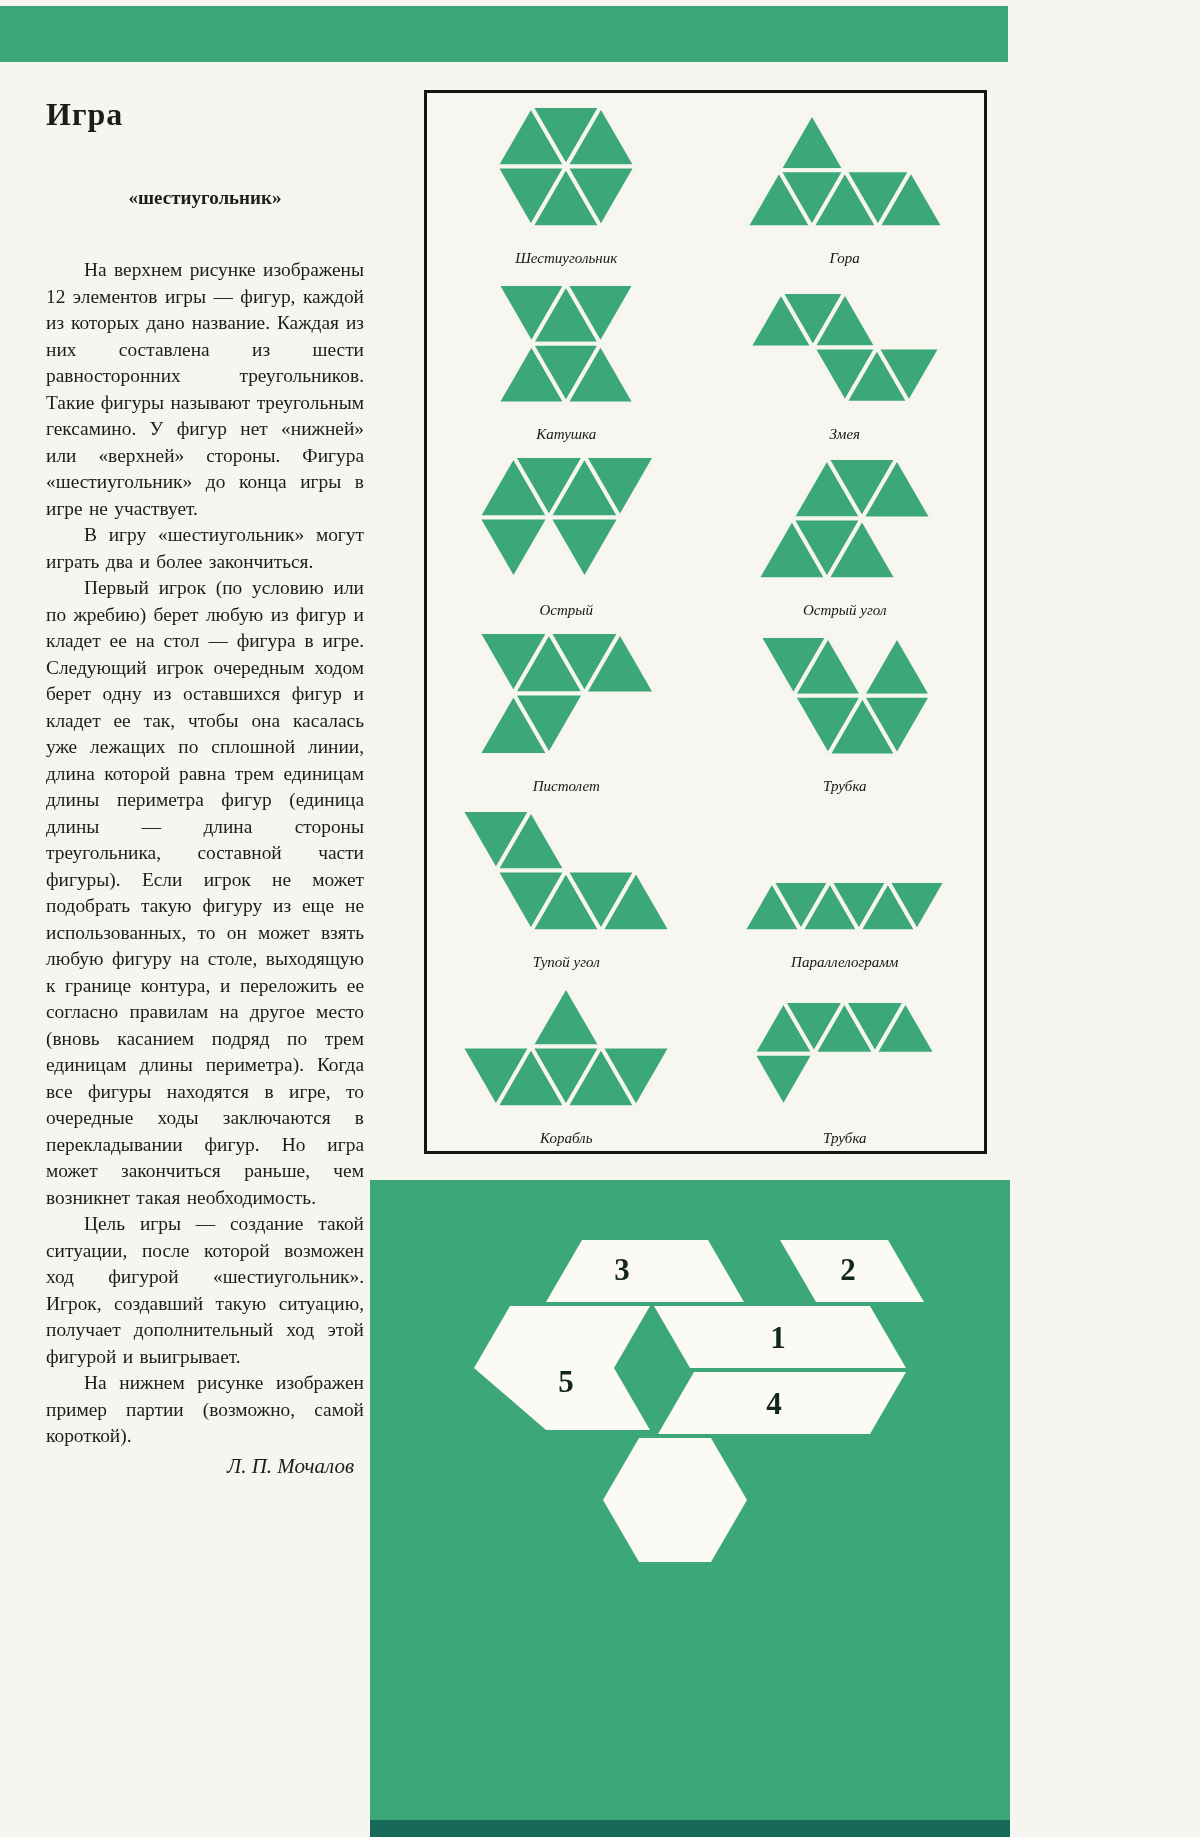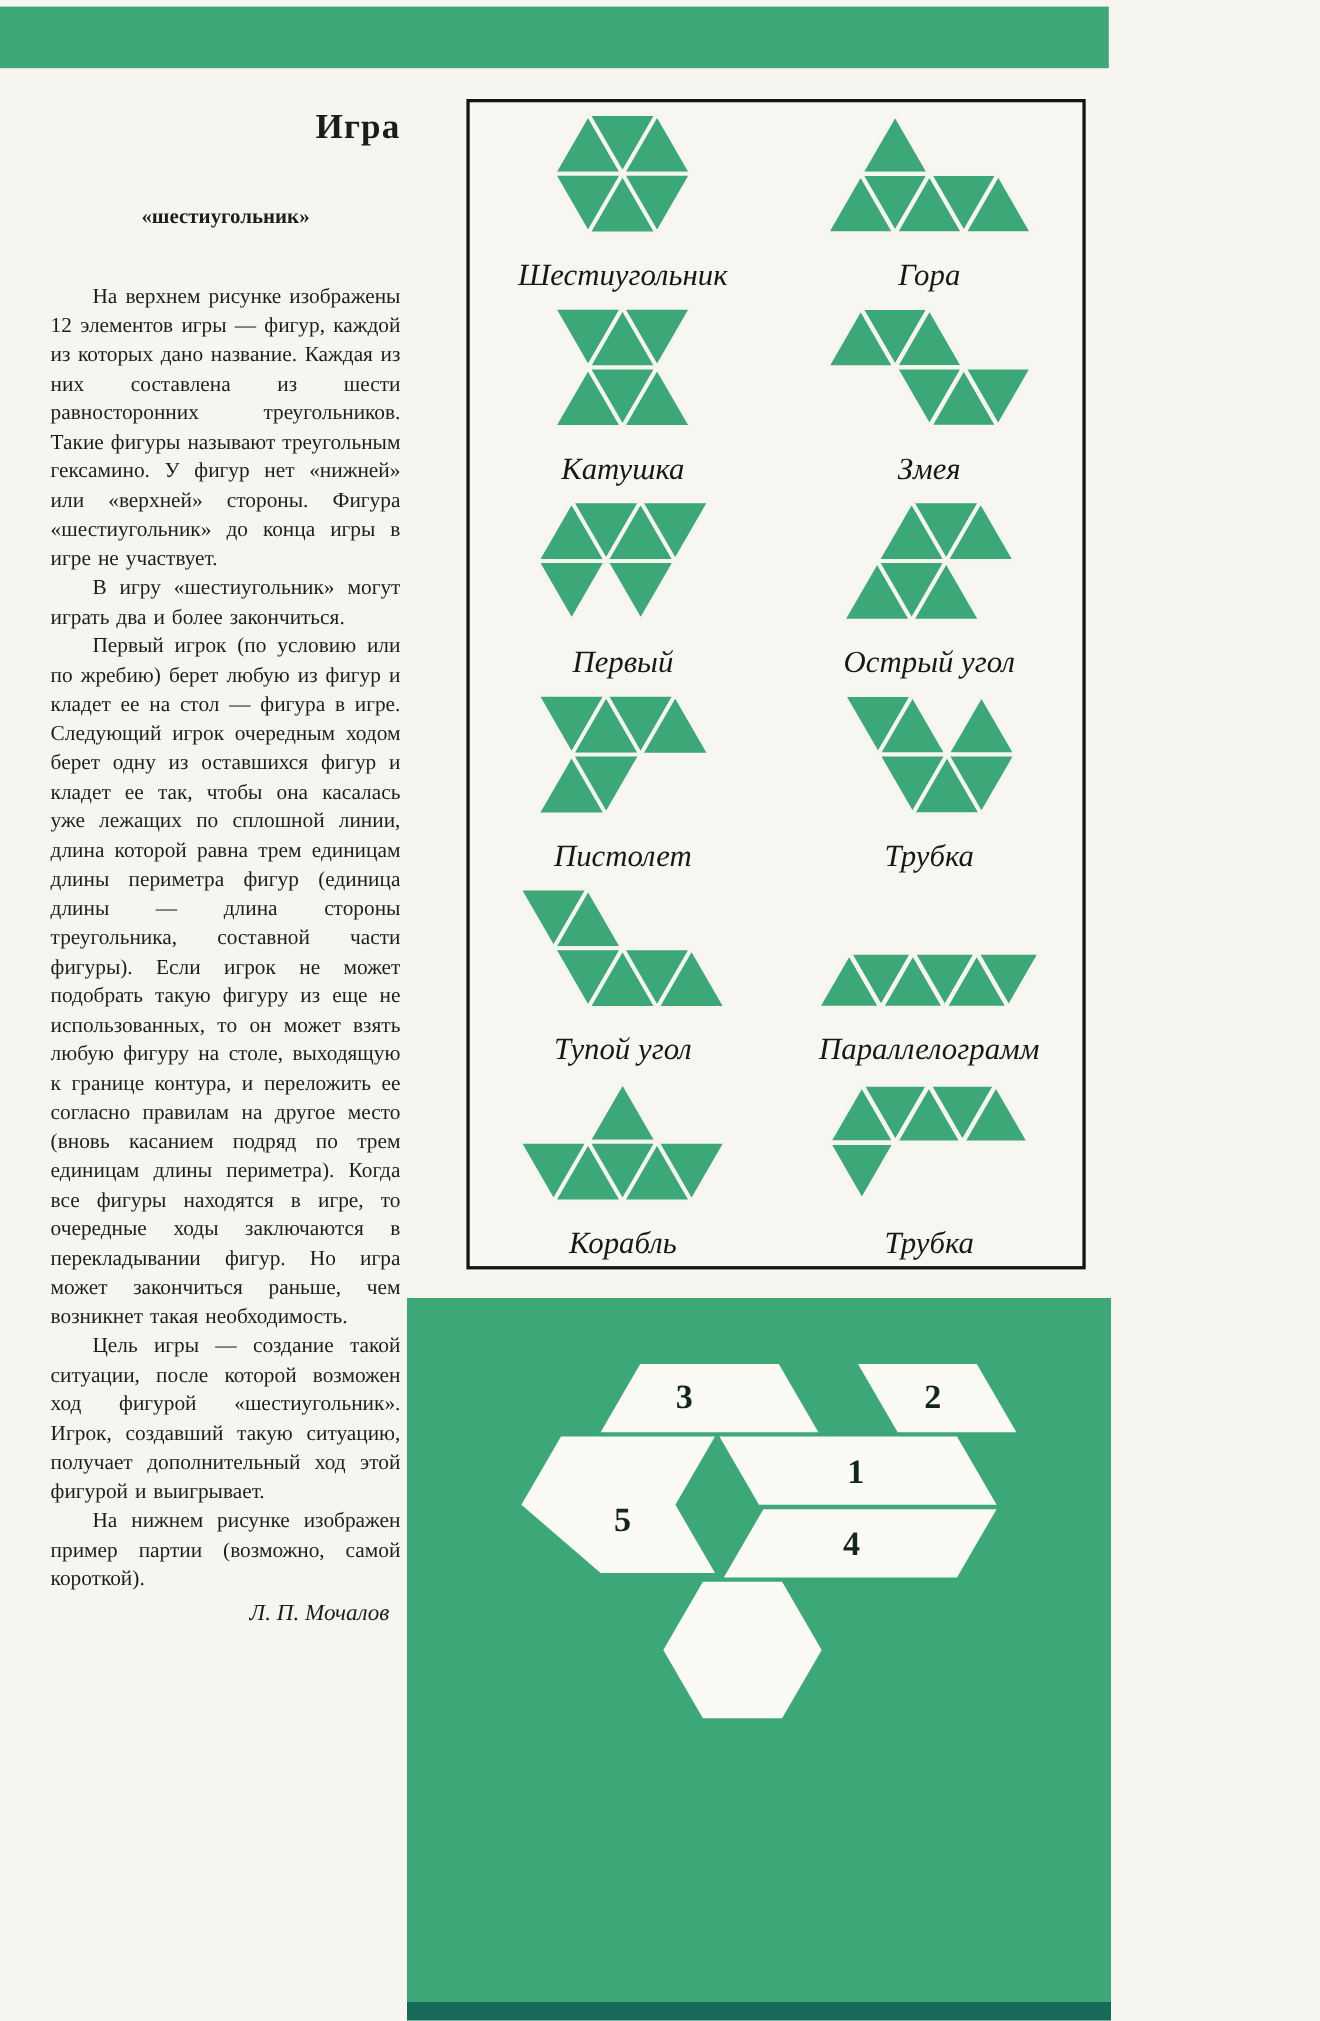--- a/index.html
+++ b/index.html
@@ -2,32 +2,32 @@
 <html><head>
 <meta charset="utf-8">
 <style>
   html,body{margin:0;padding:0;}
   .page{position:relative;width:1200px;height:1837px;background:#f7f5ef;overflow:hidden;
         font-family:"Liberation Serif", serif;color:#1d1c1a;}
   .topbar{position:absolute;left:0;top:6px;width:1008px;height:56px;background:#3ca877;}
   .botbar{position:absolute;left:370px;top:1820px;width:640px;height:17px;background:#17695a;}
 
   .col{position:absolute;left:46px;top:96px;width:318px;}
-  .t1{font-size:32px;font-weight:bold;text-align:right;margin:0 0 54px 0;letter-spacing:1px;}
+  .t1{font-size:32px;font-weight:bold;text-align:left;margin:0 0 54px 0;letter-spacing:1px;}
   .t2{font-size:19px;font-weight:bold;text-align:center;margin:0 0 48px 0;white-space:nowrap;}
   .col p{font-size:19.4px;line-height:26.5px;text-align:justify;text-indent:38px;margin:0;
          word-spacing:1.5px;}
   .sig{font-style:italic;font-weight:normal;text-align:right;font-size:21px;margin-top:4px;padding-right:10px;}
 
   .figbox{position:absolute;left:424px;top:90px;width:563px;height:1064px;background:#f8f6f0;
           border:3.5px solid #141414;box-sizing:border-box;
           display:grid;grid-template-columns:1fr 1fr;grid-auto-rows:176px;align-items:center;
           justify-items:center;padding-top:8px;}
   .figcell{display:flex;flex-direction:column;align-items:center;justify-content:flex-end;height:100%;}
-  .figlabel{font-style:italic;font-size:28px;margin-top:20px;margin-bottom:10px;color:#171717;}
+  .figlabel{font-style:italic;font-size:15px;margin-top:20px;margin-bottom:10px;color:#171717;}
 
   .panel{position:absolute;left:370px;top:1180px;width:640px;height:640px;background:#3ca877;}
   .panel svg{display:block;}
   .pnum{font-size:31px;font-weight:bold;fill:#13261d;font-family:"Liberation Serif",serif;}
 </style>
 </head>
 <body>
 
 <div class="page">
 
@@ -91,21 +91,21 @@
     </div>
     <div class="figcell">
       <svg width="183.5" height="128.97199999999998" viewBox="0 0 183.5 128.97199999999998">
           <polygon points="3,64.48599999999999 74,64.48599999999999 38.5,3" fill="#3ca877" stroke="#f7f5ef" stroke-width="4" stroke-linejoin="round"></polygon>
           <polygon points="38.5,3 109.5,3 74,64.48599999999999" fill="#3ca877" stroke="#f7f5ef" stroke-width="4" stroke-linejoin="round"></polygon>
           <polygon points="74,64.48599999999999 145,64.48599999999999 109.5,3" fill="#3ca877" stroke="#f7f5ef" stroke-width="4" stroke-linejoin="round"></polygon>
           <polygon points="109.5,3 180.5,3 145,64.48599999999999" fill="#3ca877" stroke="#f7f5ef" stroke-width="4" stroke-linejoin="round"></polygon>
           <polygon points="3,64.48599999999999 74,64.48599999999999 38.5,125.97199999999998" fill="#3ca877" stroke="#f7f5ef" stroke-width="4" stroke-linejoin="round"></polygon>
           <polygon points="74,64.48599999999999 145,64.48599999999999 109.5,125.97199999999998" fill="#3ca877" stroke="#f7f5ef" stroke-width="4" stroke-linejoin="round"></polygon>
         </svg>
-      <div class="figlabel">Первый</div>
+      <div class="figlabel">Острый</div>
     </div>
     <div class="figcell">
       <svg width="181" height="127.24" viewBox="0 0 181 127.24">
           <polygon points="38,63.62 108,63.62 73,3" fill="#3ca877" stroke="#f7f5ef" stroke-width="4" stroke-linejoin="round"></polygon>
           <polygon points="73,3 143,3 108,63.62" fill="#3ca877" stroke="#f7f5ef" stroke-width="4" stroke-linejoin="round"></polygon>
           <polygon points="108,63.62 178,63.62 143,3" fill="#3ca877" stroke="#f7f5ef" stroke-width="4" stroke-linejoin="round"></polygon>
           <polygon points="3,124.24 73,124.24 38,63.62" fill="#3ca877" stroke="#f7f5ef" stroke-width="4" stroke-linejoin="round"></polygon>
           <polygon points="38,63.62 108,63.62 73,124.24" fill="#3ca877" stroke="#f7f5ef" stroke-width="4" stroke-linejoin="round"></polygon>
           <polygon points="73,124.24 143,124.24 108,63.62" fill="#3ca877" stroke="#f7f5ef" stroke-width="4" stroke-linejoin="round"></polygon>
         </svg>

